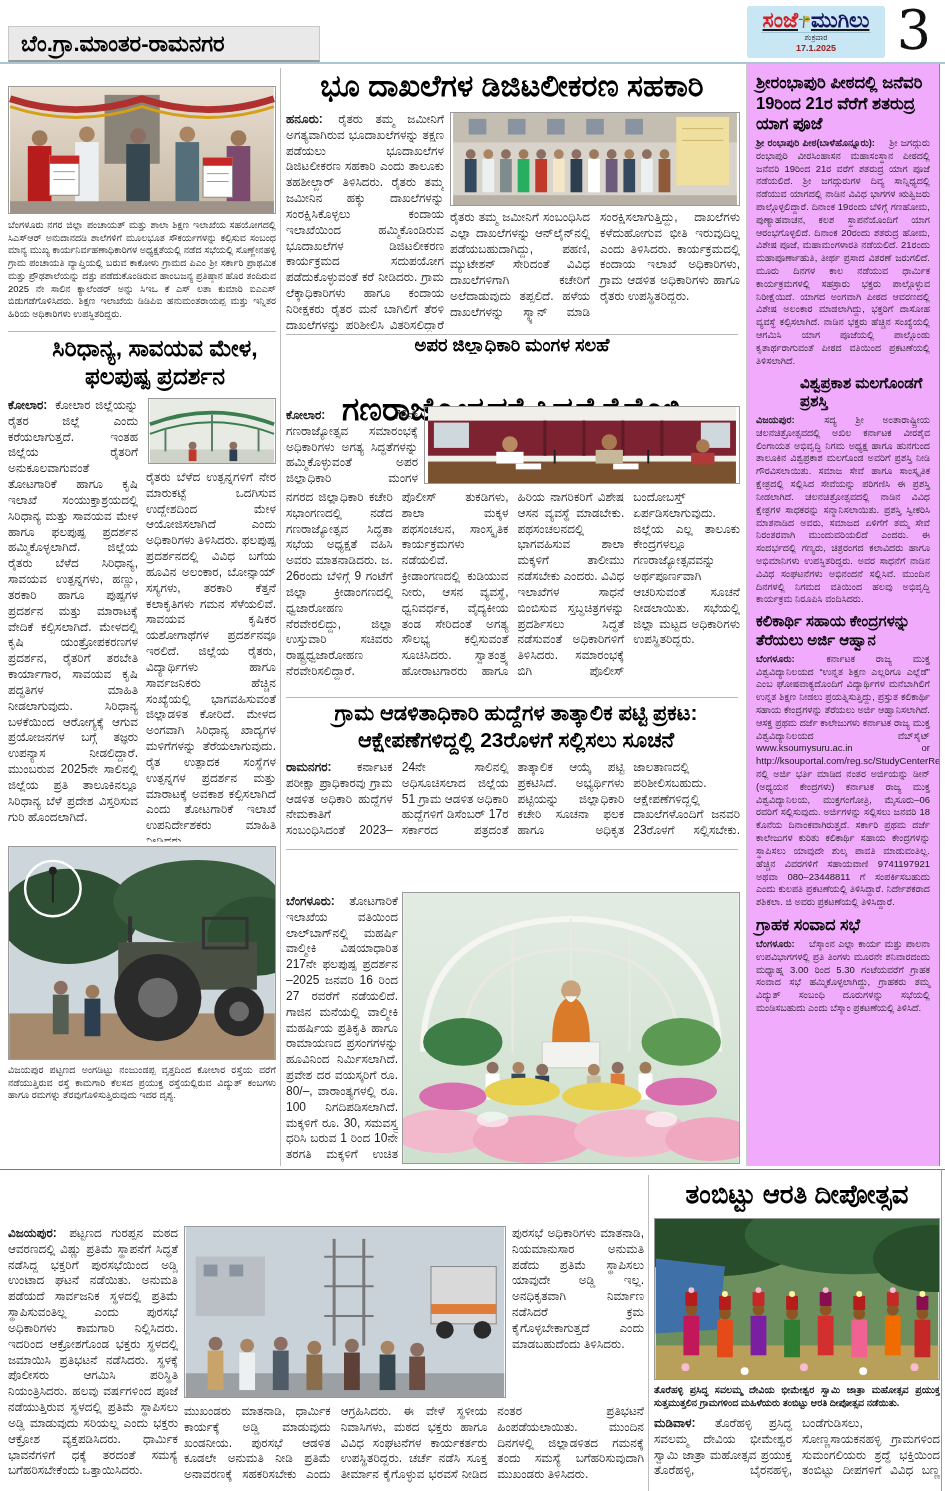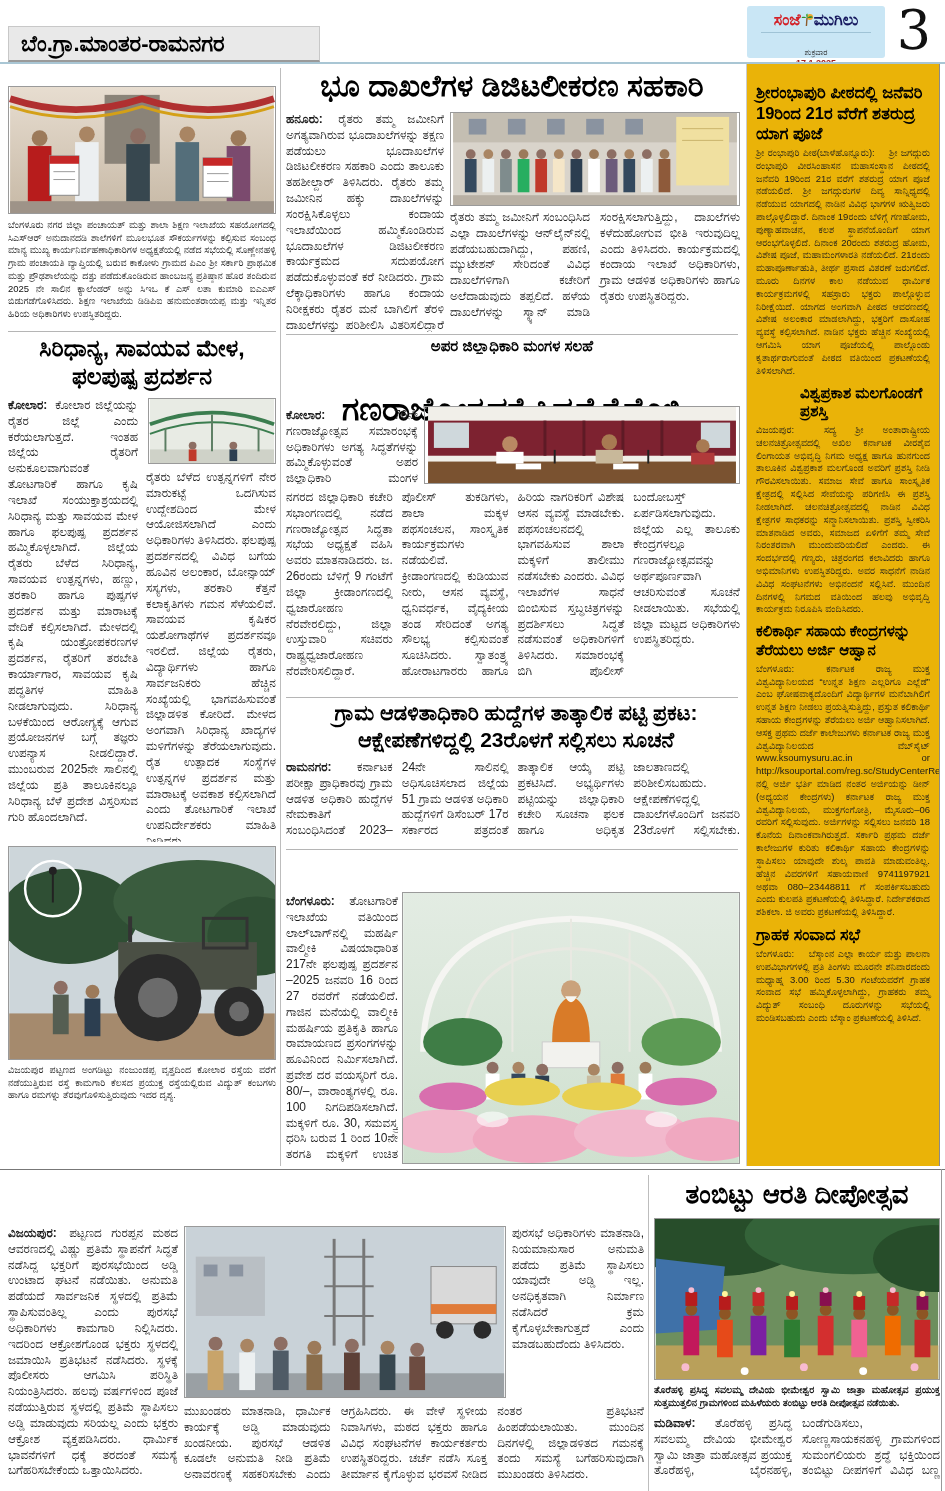--- a/index.html
+++ b/index.html
@@ -5,32 +5,32 @@
   html,body{margin:0;padding:0;background:#f2f2f2;}
   #page{position:relative;width:945px;height:1491px;background:#ffffff;margin:0 auto;
         font-family:"Liberation Sans","DejaVu Sans",sans-serif;color:#1a1a1a;overflow:hidden;}
   .abs{position:absolute;box-sizing:border-box;}
   .body-txt{font-size:12px;line-height:1.32;text-align:justify;overflow:hidden;color:#1c1c1c;}
   .body-txt .dl{font-weight:bold;margin-right:3px;}
   .cap{font-size:9.5px;line-height:1.34;text-align:justify;overflow:hidden;color:#111;}
   .hl{font-weight:bold;color:#000;text-align:center;overflow:hidden;}
   .rule-h{background:#b5b5b5;height:1px;}
   .rule-v{background:#bdbdbd;width:1px;}
-  .green-panel{background:#eab308;border-right:1px solid #8a8a8a;border-left:1px solid #cccccc;
-               padding:14px 9px;overflow:hidden;}
+  .green-panel{background:#f0abfc;border-right:1px solid #8a8a8a;border-left:1px solid #cccccc;
+               padding:4px 9px;overflow:hidden;}
   .green-panel .ghl{font-weight:bold;font-size:16px;line-height:1.25;color:#000;margin:4px 0 3px 0;}
   .green-panel .gbody{font-size:9.5px;line-height:1.35;text-align:justify;color:#1b1b1b;margin-bottom:6px;}
-  .green-panel .dl{font-weight:normal;margin-right:11px;}
+  .green-panel .dl{font-weight:bold;margin-right:11px;}
   .region-tab{background:#e9e9e9;border:1px solid #c8c8c8;border-bottom:2px solid #9a9a9a;
               font-weight:bold;font-size:22px;line-height:34px;padding-left:12px;color:#000;}
   .masthead{background:#c9e6f5;border-radius:3px;text-align:center;padding-top:3px;}
-  .masthead .ttl{font-size:16px;font-weight:bold;line-height:22px;}
+  .masthead .ttl{font-size:21px;font-weight:bold;line-height:22px;text-decoration:underline;}
   .masthead .ttl .red{color:#d31f26;}
   .masthead .ttl .dark{color:#15175e;}
-  .masthead .sub1{font-size:8px;color:#222;border-top:1px solid #9fc3d6;margin:1px 14px 0 14px;padding-top:15px;}
+  .masthead .sub1{font-size:8px;color:#222;border-top:1px solid #9fc3d6;margin:1px 14px 0 14px;padding-top:0;}
   .masthead .sub2{font-size:9px;color:#a02020;font-weight:bold;}
   .pageno{font-family:"DejaVu Serif","Liberation Serif",serif;font-size:54px;font-weight:400;
           color:#111;text-align:center;line-height:58px;}
   svg{display:block;}
   .photo{border:1px solid #9a9a9a;}
 </style>
 </head>
 <body>
 
 <div id="page">
@@ -93,21 +93,21 @@
     <line x1="200" y1="88" x2="222" y2="88" stroke="#999"></line>
       <line x1="200" y1="96" x2="222" y2="96" stroke="#999"></line>
   </svg>
 
   <div class="abs cap" style="left:8px;top:219px;width:268px;height:110px;">
     <span>ಬೆಂಗಳೂರು ನಗರ ಜಿಲ್ಲಾ ಪಂಚಾಯತ್ ಮತ್ತು ಶಾಲಾ ಶಿಕ್ಷಣ ಇಲಾಖೆಯ ಸಹಯೋಗದಲ್ಲಿ ಸಿಎಸ್‌ಆರ್ ಅನುದಾನದಡಿ ಶಾಲೆಗಳಿಗೆ ಮೂಲಭೂತ ಸೌಕರ್ಯಗಳನ್ನು ಕಲ್ಪಿಸುವ ಸಂಬಂಧ ಮಾನ್ಯ ಮುಖ್ಯ ಕಾರ್ಯನಿರ್ವಹಣಾಧಿಕಾರಿಗಳ ಅಧ್ಯಕ್ಷತೆಯಲ್ಲಿ ನಡೆದ ಸಭೆಯಲ್ಲಿ ಸೊಣ್ಣೇನಹಳ್ಳಿ ಗ್ರಾಮ ಪಂಚಾಯತಿ ವ್ಯಾಪ್ತಿಯಲ್ಲಿ ಬರುವ ಕಾಕೋಳು ಗ್ರಾಮದ ಪಿಎಂ ಶ್ರೀ ಸರ್ಕಾರಿ ಪ್ರಾಥಮಿಕ ಮತ್ತು ಪ್ರೌಢಶಾಲೆಯನ್ನು ದತ್ತು ಪಡೆದುಕೊಂಡಿರುವ ಹಾಂಬಜನ್ಯ ಪ್ರತಿಷ್ಠಾನ ಹೊರ ತಂದಿರುವ 2025 ನೇ ಸಾಲಿನ ಕ್ಯಾಲೆಂಡರ್ ಅನ್ನು ಸಿಇಒ ಕೆ ಎಸ್ ಲತಾ ಕುಮಾರಿ ಐಎಎಸ್ ಬಿಡುಗಡೆಗೊಳಿಸಿದರು. ಶಿಕ್ಷಣ ಇಲಾಖೆಯ ಡಿಡಿಪಿಐ ಹನುಮಂತರಾಯಪ್ಪ ಮತ್ತು ಇನ್ನಿತರ ಹಿರಿಯ ಅಧಿಕಾರಿಗಳು ಉಪಸ್ಥಿತರಿದ್ದರು.</span>
   </div>
 
   <div class="abs rule-h" style="left:8px;top:331px;width:268px;"></div>
 
-  <div class="abs hl" style="left:8px;top:334px;width:268px;height:60px;font-size:23px;line-height:1.22;">ಸಿರಿಧಾನ್ಯ, ಸಾವಯವ ಮೇಳ, ಫಲಪುಷ್ಪ ಪ್ರದರ್ಶನ</div>
+  <div class="abs hl" style="left:21px;top:334px;width:268px;height:60px;font-size:23px;line-height:1.22;">ಸಿರಿಧಾನ್ಯ, ಸಾವಯವ ಮೇಳ, ಫಲಪುಷ್ಪ ಪ್ರದರ್ಶನ</div>
 
   <svg class="abs photo" style="left:148px;top:398px;" width="128" height="66" viewBox="0 0 128 66">
     <rect width="128" height="66" fill="#e8ebe4"></rect>
     <rect x="0" y="52" width="128" height="14" fill="#cfd2c8"></rect>
     <path d="M0,26 Q64,2 128,26" stroke="#3b7d4f" stroke-width="4" fill="none"></path>
     <path d="M0,36 Q64,12 128,36" stroke="#3b7d4f" stroke-width="2" fill="none"></path>
     <line x1="16" y1="30" x2="16" y2="54" stroke="#5b7d62" stroke-width="2"></line>
     <line x1="64" y1="16" x2="64" y2="54" stroke="#5b7d62" stroke-width="2"></line>
     <line x1="112" y1="30" x2="112" y2="54" stroke="#5b7d62" stroke-width="2"></line>
     <circle cx="44" cy="48" r="4" fill="#8d6e63"></circle>
@@ -195,21 +195,21 @@
       <circle cx="216" cy="42" r="5" fill="#9c7a5a"></circle>
         <rect x="210" y="47" width="12" height="34" fill="#8e5a3a"></rect>
     </g>
   </svg>
 
   <div class="abs body-txt" style="left:450px;top:210px;width:290px;height:122px;column-count:2;column-gap:10px;">
     <span>ರೈತರು ತಮ್ಮ ಜಮೀನಿಗೆ ಸಂಬಂಧಿಸಿದ ಎಲ್ಲಾ ದಾಖಲೆಗಳನ್ನು ಆನ್‌ಲೈನ್‌ನಲ್ಲಿ ಪಡೆಯಬಹುದಾಗಿದ್ದು, ಪಹಣಿ, ಮ್ಯುಟೇಶನ್ ಸೇರಿದಂತೆ ವಿವಿಧ ದಾಖಲೆಗಳಿಗಾಗಿ ಕಚೇರಿಗೆ ಅಲೆದಾಡುವುದು ತಪ್ಪಲಿದೆ. ಹಳೆಯ ದಾಖಲೆಗಳನ್ನು ಸ್ಕ್ಯಾನ್ ಮಾಡಿ ಸಂರಕ್ಷಿಸಲಾಗುತ್ತಿದ್ದು, ದಾಖಲೆಗಳು ಕಳೆದುಹೋಗುವ ಭೀತಿ ಇರುವುದಿಲ್ಲ ಎಂದು ತಿಳಿಸಿದರು. ಕಾರ್ಯಕ್ರಮದಲ್ಲಿ ಕಂದಾಯ ಇಲಾಖೆ ಅಧಿಕಾರಿಗಳು, ಗ್ರಾಮ ಆಡಳಿತ ಅಧಿಕಾರಿಗಳು ಹಾಗೂ ರೈತರು ಉಪಸ್ಥಿತರಿದ್ದರು.</span>
   </div>
 
   <div class="abs rule-h" style="left:286px;top:334px;width:452px;"></div>
-  <div class="abs hl" style="left:286px;top:337px;width:452px;height:17px;font-size:15px;line-height:17px;">ಅಪರ ಜಿಲ್ಲಾಧಿಕಾರಿ ಮಂಗಳ ಸಲಹೆ</div>
+  <div class="abs hl" style="left:286px;top:337px;width:452px;height:17px;font-size:18px;line-height:17px;">ಅಪರ ಜಿಲ್ಲಾಧಿಕಾರಿ ಮಂಗಳ ಸಲಹೆ</div>
   <div class="abs hl" style="left:286px;top:354px;width:452px;height:48px;font-size:32px;line-height:48px;margin-top:31px;">ಗಣರಾಜ್ಯೋತ್ಸವಕ್ಕೆ ಸಿದ್ಧತೆ ಕೈಗೊಳ್ಳಿ</div>
 
   <div class="abs body-txt" style="left:286px;top:408px;width:132px;height:76px;">
     <span class="dl">ಕೋಲಾರ:</span>
     <span>76ನೇ ಗಣರಾಜ್ಯೋತ್ಸವ ಸಮಾರಂಭಕ್ಕೆ ಅಧಿಕಾರಿಗಳು ಅಗತ್ಯ ಸಿದ್ಧತೆಗಳನ್ನು ಹಮ್ಮಿಕೊಳ್ಳುವಂತೆ ಅಪರ ಜಿಲ್ಲಾಧಿಕಾರಿ ಮಂಗಳ ಅಧಿಕಾರಿಗಳಿಗೆ ಸಲಹೆ ನೀಡಿದರು.</span>
   </div>
 
   <svg class="abs photo" style="left:424px;top:406px;" width="316" height="78" viewBox="0 0 316 78">
     <rect width="316" height="78" fill="#f1efe9"></rect>
     <rect x="0" y="14" width="316" height="36" fill="#7d2230"></rect>

